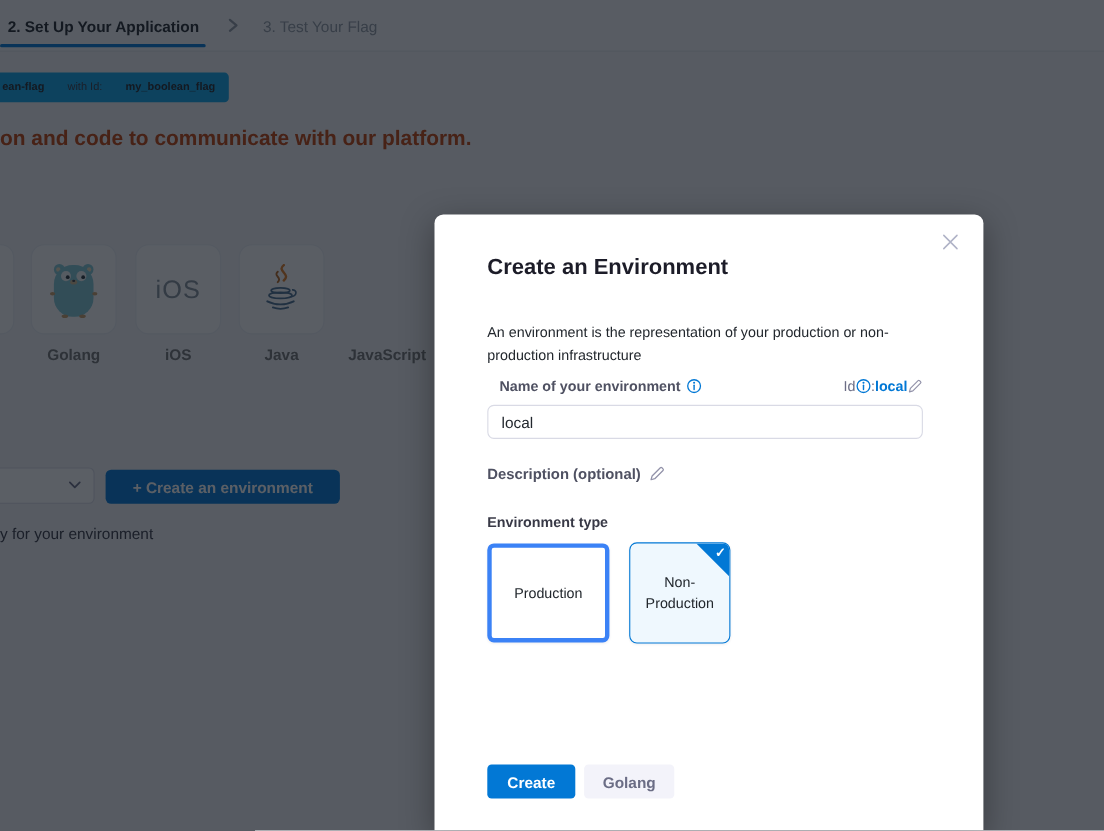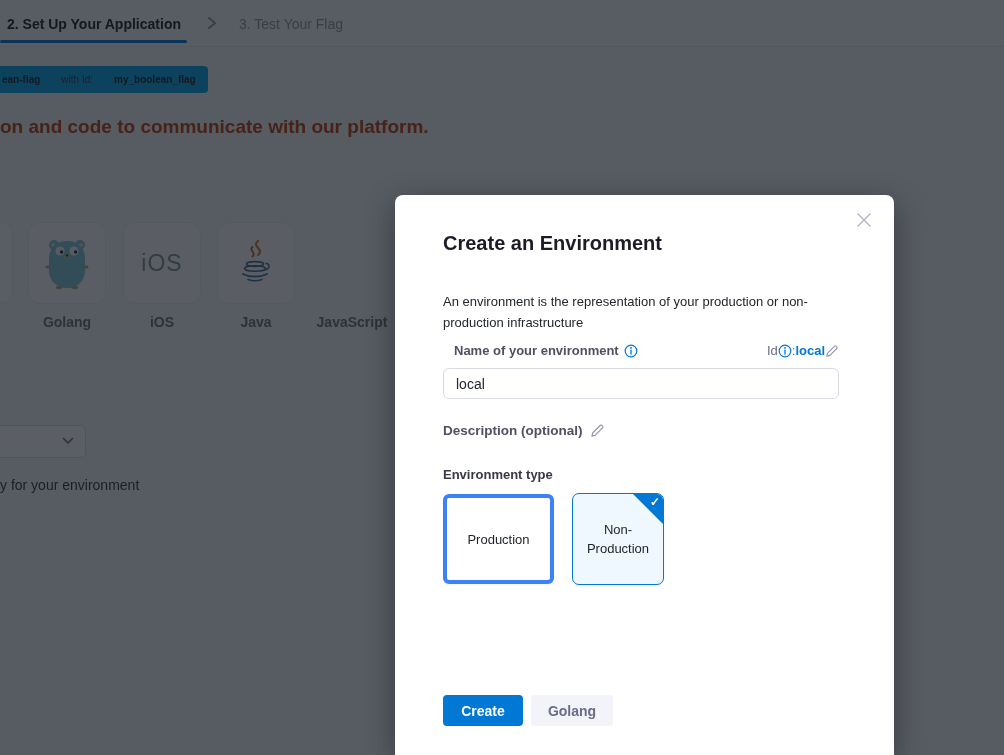--- a/index.html
+++ b/index.html
@@ -139,20 +139,21 @@
     <div class="sdk-label l3">Java</div>
     <div class="sdk-label l4">JavaScript</div>
 
     <div class="env-select">
       <span class="chev icon">
         <svg width="12" height="8" viewBox="0 0 12 8">
             <path d="M1.5 1.5L6 6l4.5-4.5" fill="none" stroke="#6b6d85" stroke-width="1.6" stroke-linecap="round" stroke-linejoin="round"></path>
           </svg>
       </span>
     </div>
+    <button class="create-env-btn">+ Create an environment</button>
     <div class="helper-text">y for your environment</div>
   </div>
 
   <div class="dim"></div>
 
   <div class="modal">
 
     <button class="close-btn" aria-label="close">
       <svg width="18" height="18" viewBox="0 0 18 18">
           <path d="M3 3l12 12M15 3L3 15" stroke="#b0b3c7" stroke-width="1.4" stroke-linecap="round"></path>

